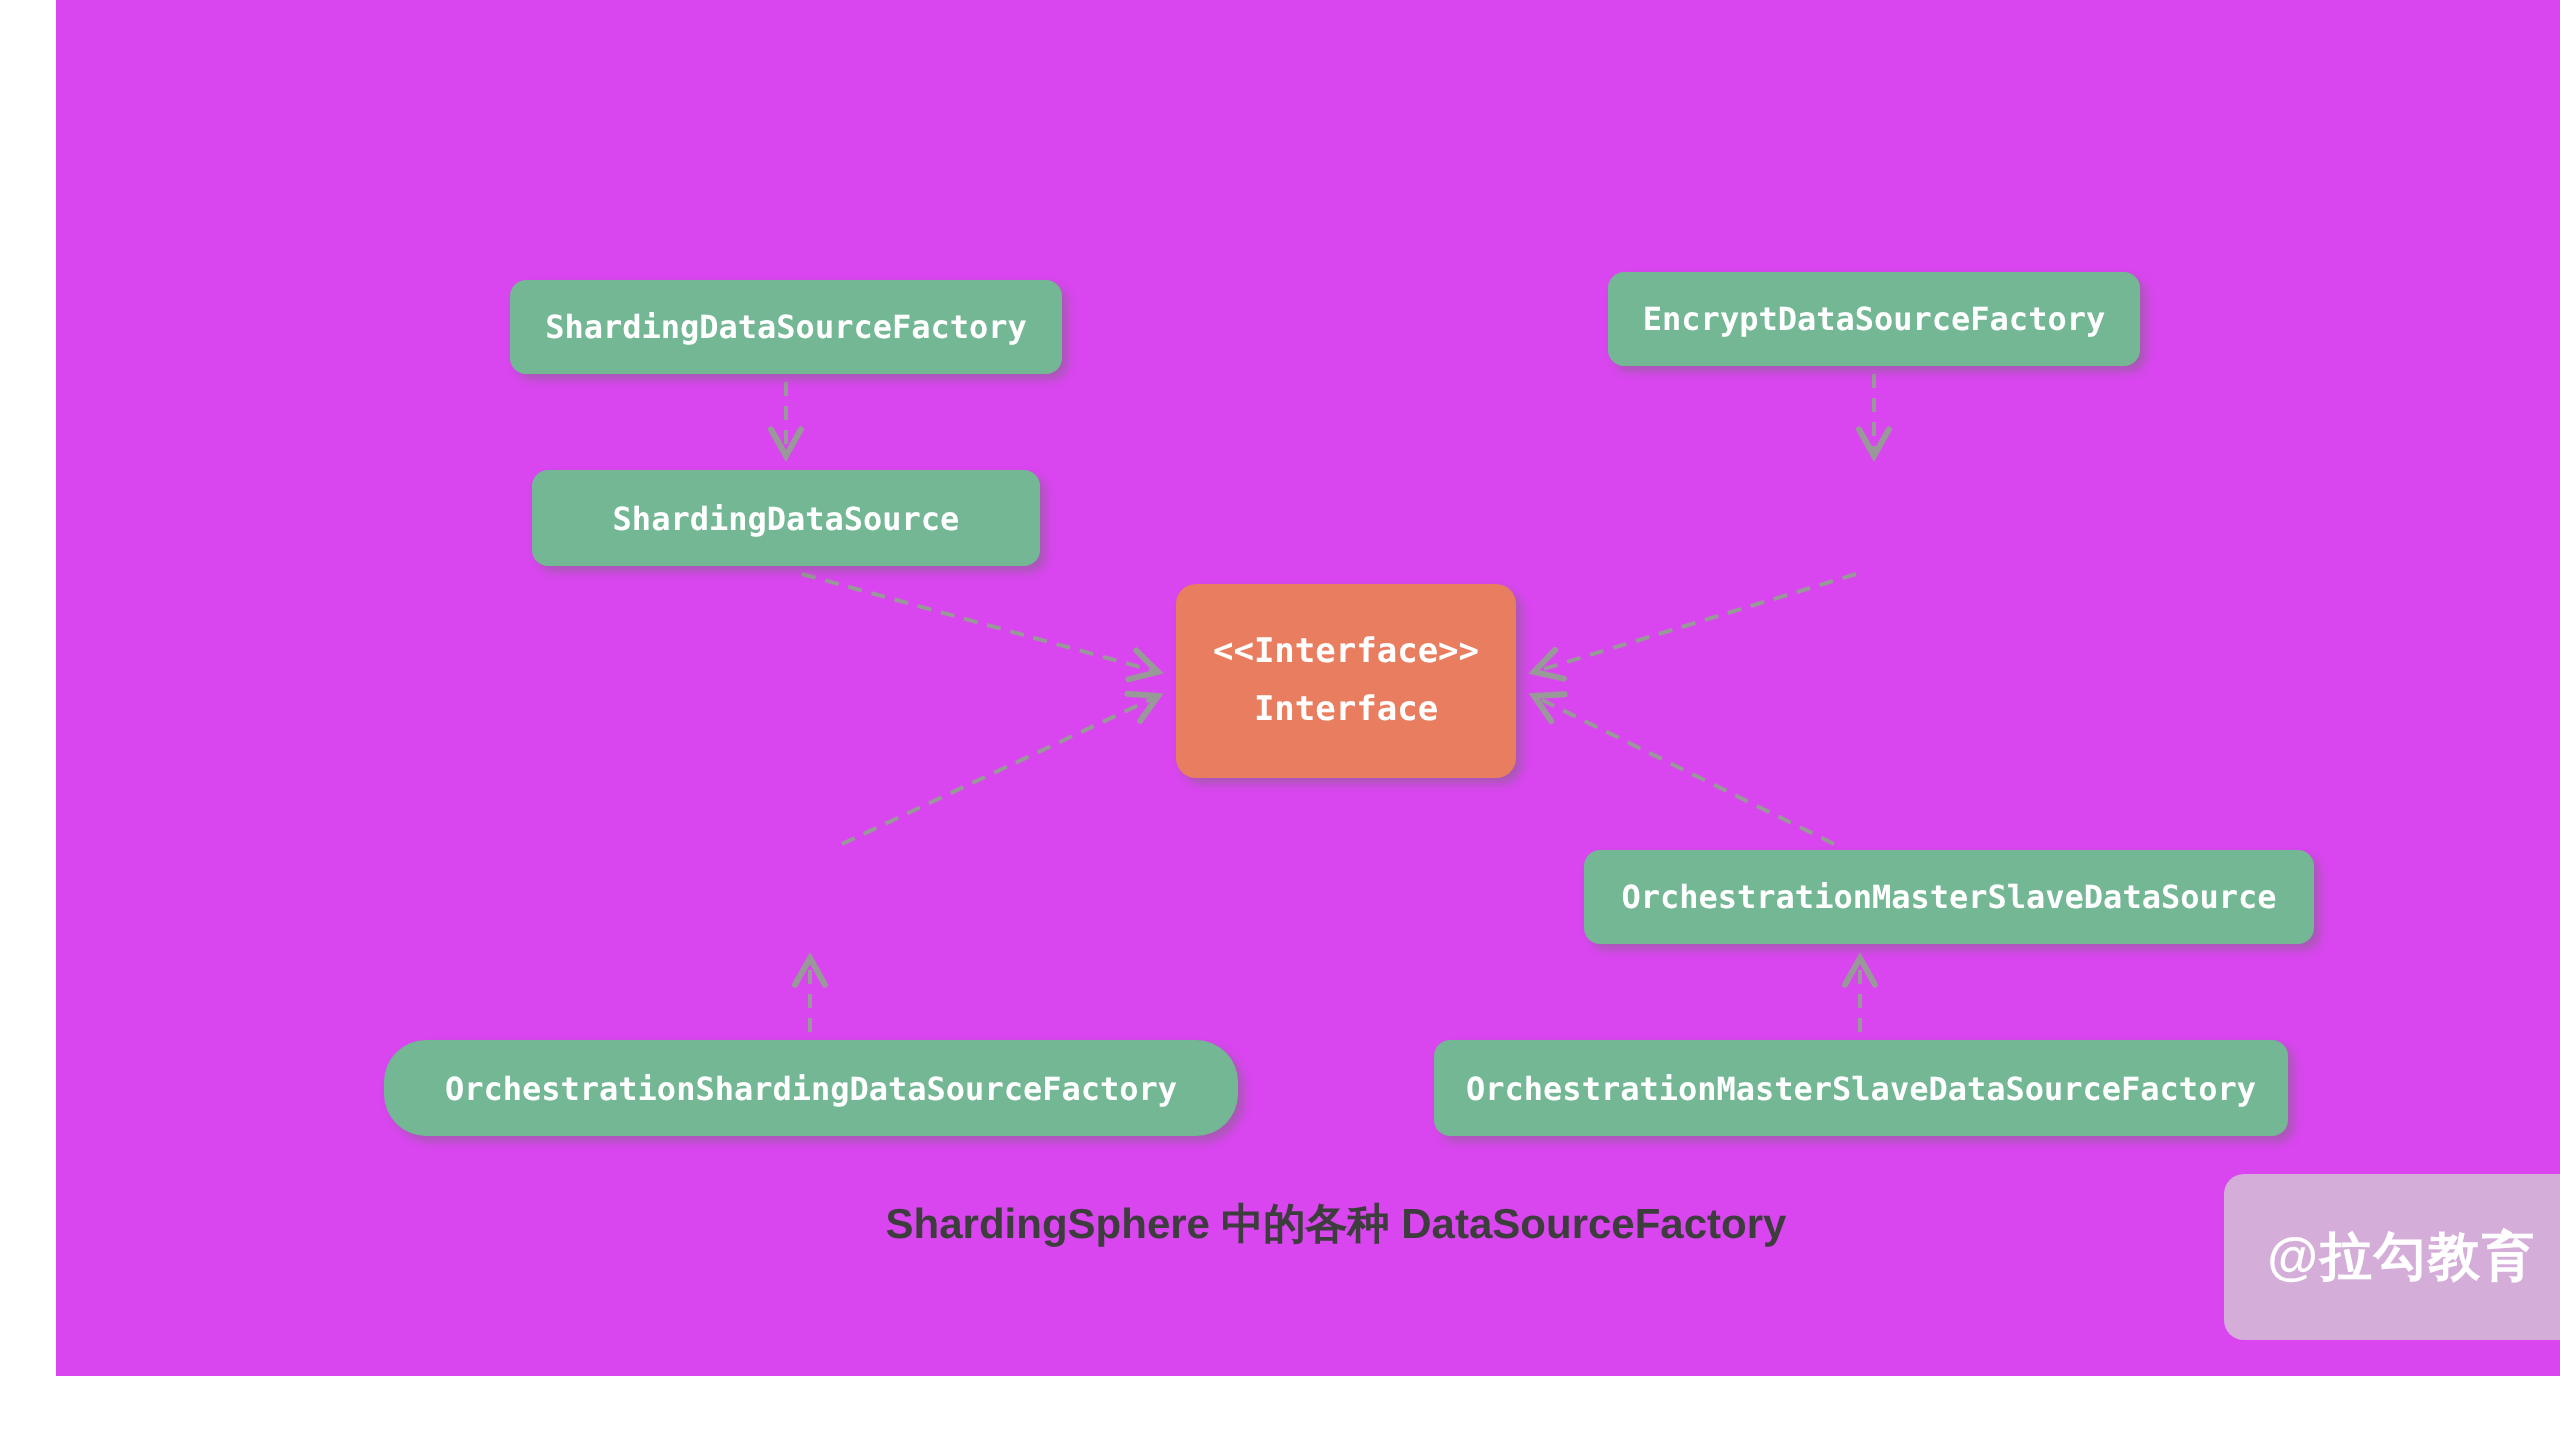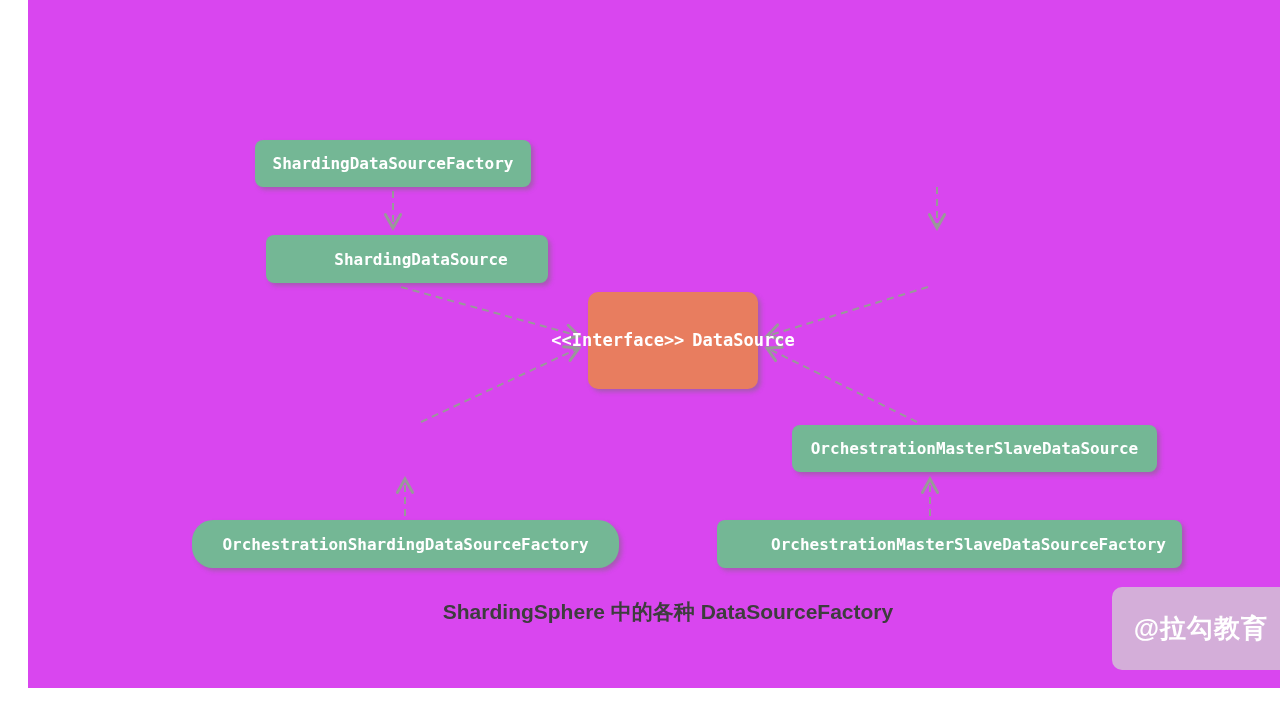--- a/index.html
+++ b/index.html
@@ -35,34 +35,35 @@
     justify-content: center;
     font-family: "DejaVu Sans Mono", monospace;
     font-size: 16px;
     font-weight: bold;
     box-shadow: 3px 3px 4px rgba(110,110,110,0.45);
     white-space: nowrap;
   }
   .node.interface {
     background: #e87d5f;
     border-radius: 10px;
+    flex-direction: column;
     gap: 8px;
     font-size: 17px;
     line-height: 1.2;
   }
   
   #n-sharding-factory      { left: 227px; top: 140px; width: 276px; height: 47px; }
-  #n-sharding-ds           { left: 238px; top: 235px; width: 254px; height: 48px; padding-left: 28px; }
+  #n-sharding-ds           { left: 238px; top: 235px; width: 254px; height: 48px; }
   #n-encrypt-factory       { left: 776px; top: 136px; width: 266px; height: 47px; }
   #n-encrypt-ds            { left: 782px; top: 235px; width: 253px; height: 48px; }
   #n-interface             { left: 560px; top: 292px; width: 170px; height: 97px; }
   #n-orch-sharding-ds      { left: 193px; top: 425px; width: 367px; height: 47px; }
   #n-orch-sharding-factory { left: 164px; top: 520px; width: 427px; height: 48px; border-radius: 21px; }
   #n-orch-ms-ds            { left: 764px; top: 425px; width: 365px; height: 47px; align-items: center; }
-  #n-orch-ms-factory       { left: 689px; top: 520px; width: 427px; height: 48px; padding-left: 38px; }
+  #n-orch-ms-factory       { left: 689px; top: 520px; width: 427px; height: 48px; }
 
   .caption {
     position: absolute;
     z-index: 2;
     left: 0;
     top: 598px;
     width: 1280px;
     text-align: center;
     color: #3d3d3d;
     font-size: 21px;
@@ -106,25 +107,28 @@
   </svg>
 
   <div class="node" id="n-sharding-factory">
     <span>ShardingDataSourceFactory</span>
   </div>
 
   <div class="node" id="n-sharding-ds">
     <span>ShardingDataSource</span>
   </div>
 
+  <div class="node" id="n-encrypt-factory">
+    <span>EncryptDataSourceFactory</span>
+  </div>
 
 
   <div class="node interface" id="n-interface">
     <span>&lt;&lt;Interface&gt;&gt;</span>
-    <span>DataSource</span>
+    <span>Interface</span>
   </div>
 
 
   <div class="node" id="n-orch-sharding-factory">
     <span>OrchestrationShardingDataSourceFactory</span>
   </div>
 
   <div class="node" id="n-orch-ms-ds">
     <span>OrchestrationMasterSlaveDataSource</span>
   </div>

